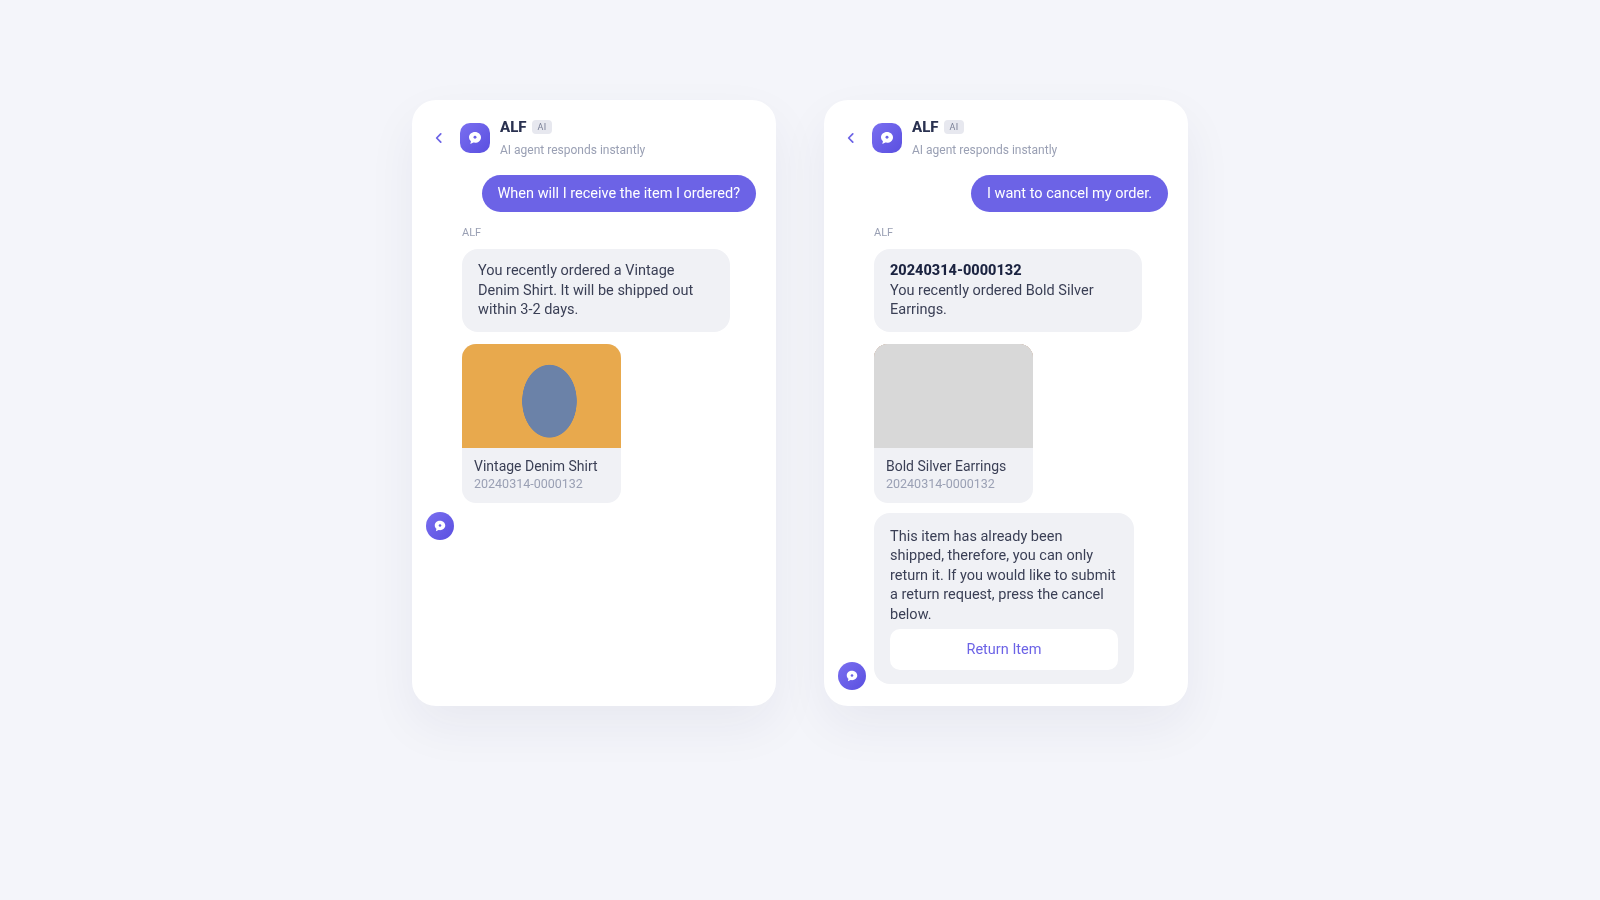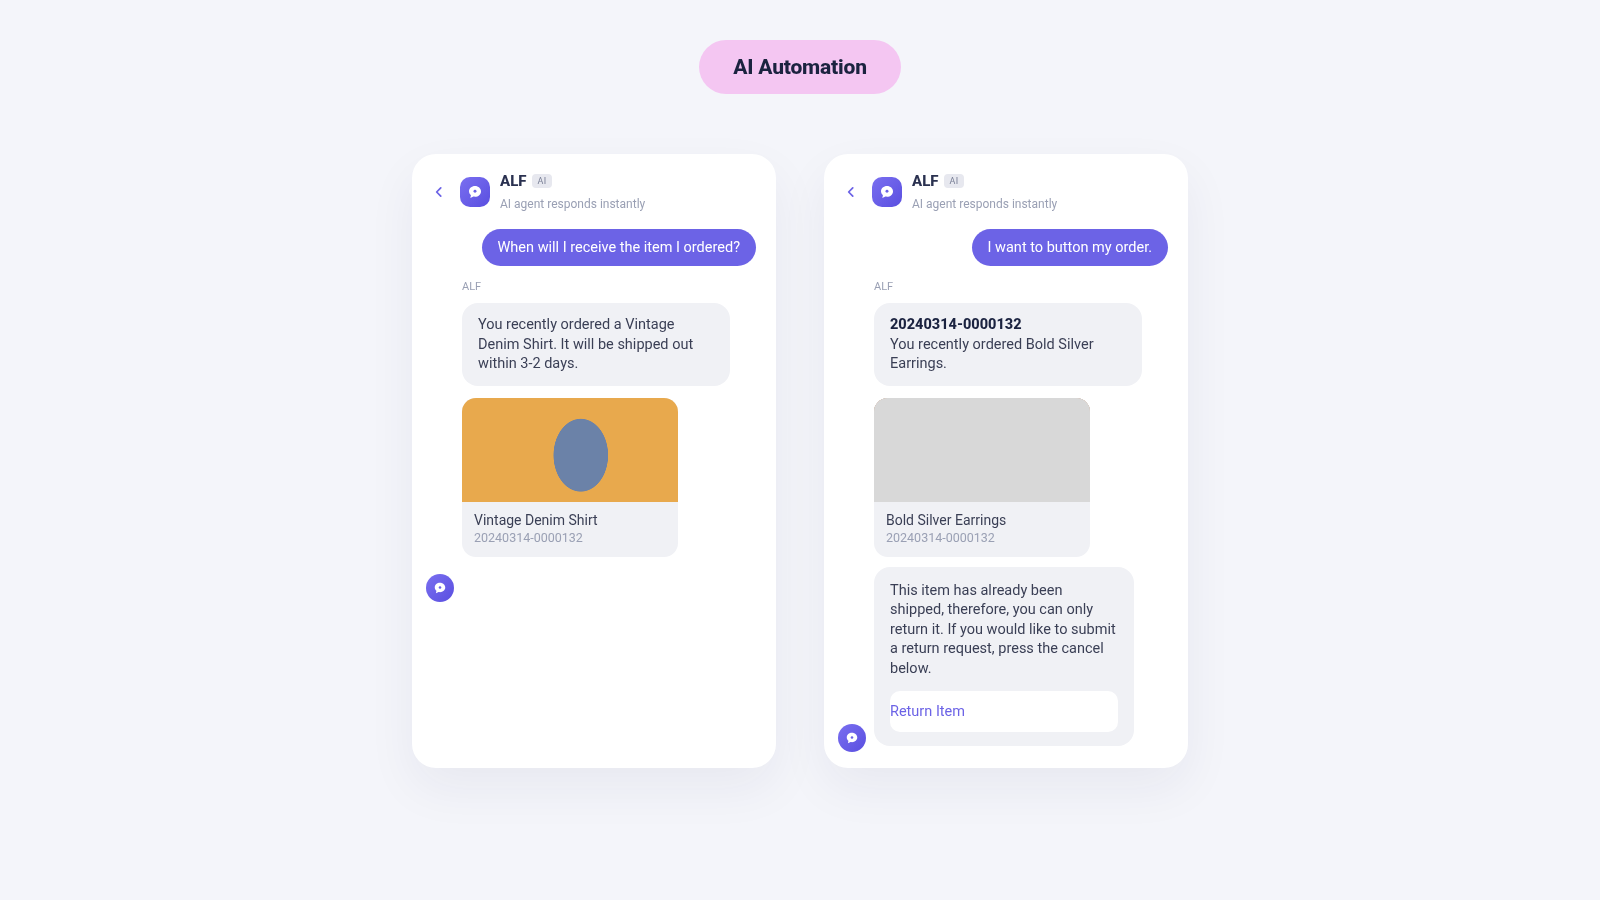--- a/index.html
+++ b/index.html
@@ -88,38 +88,39 @@
     color:#3a3f55;
     font-size:14.5px;
     line-height:1.35;
     padding:12px 16px;
     border-radius:16px;
     max-width:268px;
   }
   .bot-msg .strong{font-weight:800;color:#1b2340;display:block;}
   .product-card{
     align-self:flex-start;
-    width:216px;
+    width:159px;
     border-radius:14px;
     overflow:hidden;
     background:var(--bubble-bot);
     margin-top:2px;
   }
   .product-img{
     width:100%;height:104px;
   }
   .product-info{padding:10px 12px 12px 12px;}
   .product-name{font-size:14px;color:#3a3f55;}
   .product-order{font-size:12.5px;color:var(--muted);margin-top:2px;}
   .return-btn{
     background:#fff;color:var(--accent);
     font-size:14.5px;
     padding:11px 0;
     border-radius:10px;
-    margin-top:12px;
+    text-align:center;
+    margin-top:4px;
     cursor:pointer;
   }
   .mini-avatar{
     position:absolute;
     width:28px;height:28px;border-radius:50%;
     background:linear-gradient(135deg,#7a6ff0,#5a4fe0);
     display:flex;align-items:center;justify-content:center;
   }
   .mini-avatar svg{width:14px;height:14px;fill:#fff;}
   
@@ -134,21 +135,20 @@
       radial-gradient(40px 60px at 30% 50%, #5a3f33 0%, #5a3f33 60%, transparent 61%),
       radial-gradient(22px 30px at 60% 50%, #e9cfc0 0%, #e9cfc0 100%),
       linear-gradient(#8f715c,#6a4f3e);
   }
   .bot-msg.with-button{max-width:260px;padding:14px 16px;}
 </style>
 </head>
 <body>
 
 <div class="wrap">
-  <div class="pill">AI Automation</div>
 
   <div class="cards">
 
     <div class="card" style="min-height:530px;">
       <div class="chat-header">
         <div class="back">
           <svg width="14" height="14" viewBox="0 0 24 24">
               <path fill="none" stroke="currentColor" stroke-width="3" stroke-linecap="round" stroke-linejoin="round" d="M15 5l-7 7 7 7"></path>
             </svg>
         </div>
@@ -205,21 +205,21 @@
         <div class="meta">
           <div class="name-row">
             <span class="name">ALF</span>
             <span class="ai-badge">AI</span>
           </div>
           <div class="sub">AI agent responds instantly</div>
         </div>
       </div>
 
       <div class="chat-body">
-        <div class="user-msg">I want to button my order.</div>
+        <div class="user-msg">I want to cancel my order.</div>
         <div class="sender-label">ALF</div>
         <div class="bot-msg">
           <span class="strong">20240314-0000132</span>
           <span>You recently ordered Bold Silver Earrings.</span>
         </div>
 
         <div class="product-card">
           <div class="product-img img-earrings"></div>
           <div class="product-info">
             <div class="product-name">Bold Silver Earrings</div>

